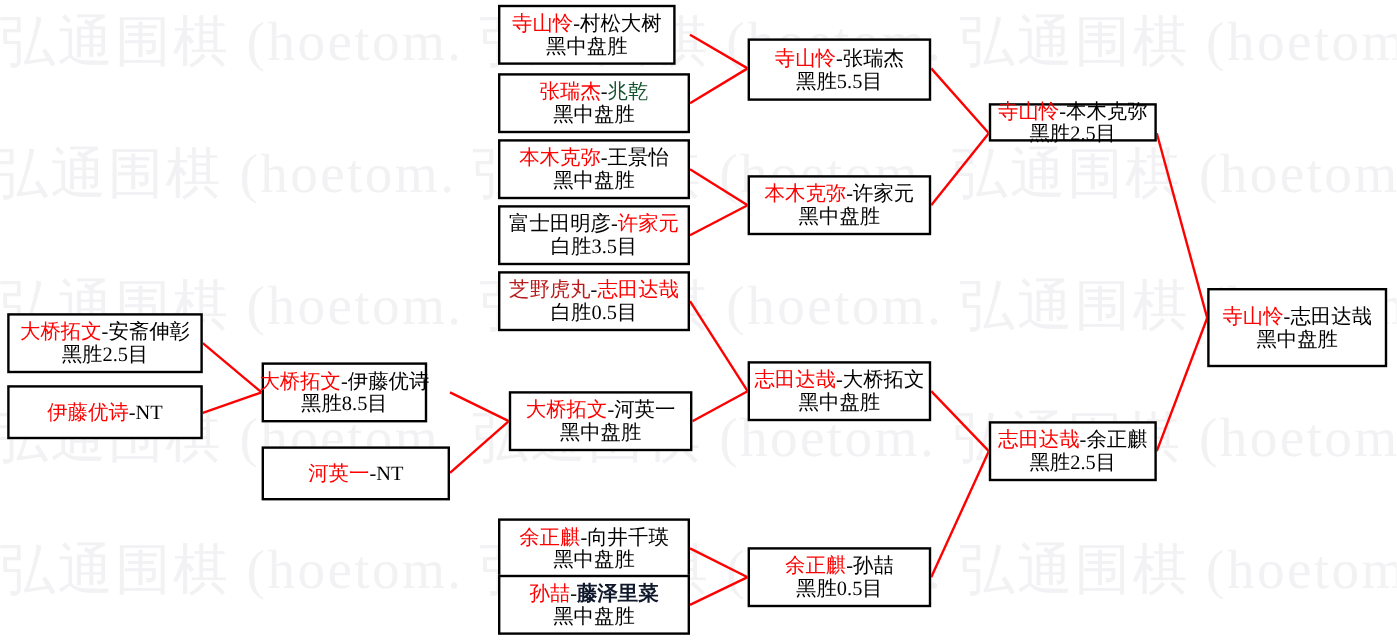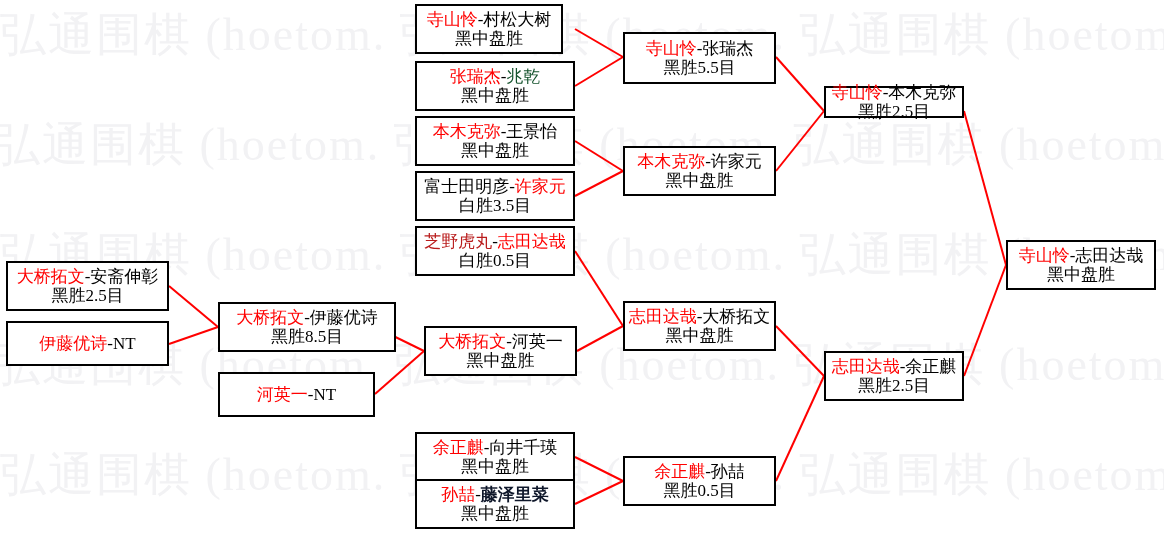--- a/index.html
+++ b/index.html
@@ -127,21 +127,21 @@
         <div class="pairing"><span class="nm-lose" style="color: #b91c1c;">芝野虎丸</span><span class="dash">-</span><span class="nm-win" style="color: rgb(255, 0, 0);">志田达哉</span></div>
         <div class="result">白胜0.5目</div>
       </div>
       <div class="match-box" style="left: 6px; top: 261px; width: 163px; height: 50px; border-color: rgb(0, 0, 0);">
         <div class="pairing"><span class="nm-win" style="color: rgb(255, 0, 0);">大桥拓文</span><span class="dash">-</span><span class="nm-lose" style="color: rgb(0, 0, 0);">安斋伸彰</span></div>
         <div class="result">黑胜2.5目</div>
       </div>
       <div class="match-box" style="left: 6px; top: 321px; width: 163px; height: 45px; border-color: rgb(0, 0, 0);">
         <div class="pairing"><span class="nm-win" style="color: rgb(255, 0, 0);">伊藤优诗</span><span class="dash">-</span><span class="nm-lose" style="color: rgb(0, 0, 0);">NT</span></div>
       </div>
-      <div class="match-box" style="left: 218px; top: 302px; width: 178px; height: 50px; border-color: rgb(0, 0, 0); text-align: center;">
+      <div class="match-box" style="left: 218px; top: 302px; width: 138px; height: 50px; border-color: rgb(0, 0, 0); text-align: center;">
         <div class="pairing"><span class="nm-win" style="color: rgb(255, 0, 0);">大桥拓文</span><span class="dash">-</span><span class="nm-lose" style="color: rgb(0, 0, 0);">伊藤优诗</span></div>
         <div class="result">黑胜8.5目</div>
       </div>
       <div class="match-box" style="left: 218px; top: 372px; width: 157px; height: 45px; border-color: rgb(0, 0, 0);">
         <div class="pairing"><span class="nm-win" style="color: rgb(255, 0, 0);">河英一</span><span class="dash">-</span><span class="nm-lose" style="color: rgb(0, 0, 0);">NT</span></div>
       </div>
       <div class="match-box" style="left: 415px; top: 432px; width: 160px; height: 50px; border-color: rgb(0, 0, 0);">
         <div class="pairing"><span class="nm-win" style="color: rgb(255, 0, 0);">余正麒</span><span class="dash">-</span><span class="nm-lose" style="color: rgb(0, 0, 0);">向井千瑛</span></div>
         <div class="result">黑中盘胜</div>
       </div>
@@ -170,19 +170,19 @@
         <div class="result">黑胜0.5目</div>
       </div>
       <div class="match-box" style="left: 824px; top: 86px; width: 140px; height: 32px; border-color: rgb(0, 0, 0);">
         <div class="pairing"><span class="nm-win" style="color: rgb(255, 0, 0);">寺山怜</span><span class="dash">-</span><span class="nm-lose" style="color: rgb(0, 0, 0);">本木克弥</span></div>
         <div class="result">黑胜2.5目</div>
       </div>
       <div class="match-box" style="left: 824px; top: 351px; width: 140px; height: 50px; border-color: rgb(0, 0, 0);">
         <div class="pairing"><span class="nm-win" style="color: rgb(255, 0, 0);">志田达哉</span><span class="dash">-</span><span class="nm-lose" style="color: rgb(0, 0, 0);">余正麒</span></div>
         <div class="result">黑胜2.5目</div>
       </div>
-      <div class="match-box" style="left: 1006px; top: 240px; width: 150px; height: 50px; border-color: rgb(0, 0, 0);">
+      <div class="match-box" style="left: 1006px; top: 240px; width: 150px; height: 66px; border-color: rgb(0, 0, 0);">
         <div class="pairing"><span class="nm-win" style="color: rgb(255, 0, 0);">寺山怜</span><span class="dash">-</span><span class="nm-lose" style="color: rgb(0, 0, 0);">志田达哉</span></div>
         <div class="result">黑中盘胜</div>
       </div>
     </div>
 
 </div>
 
 </body></html>

